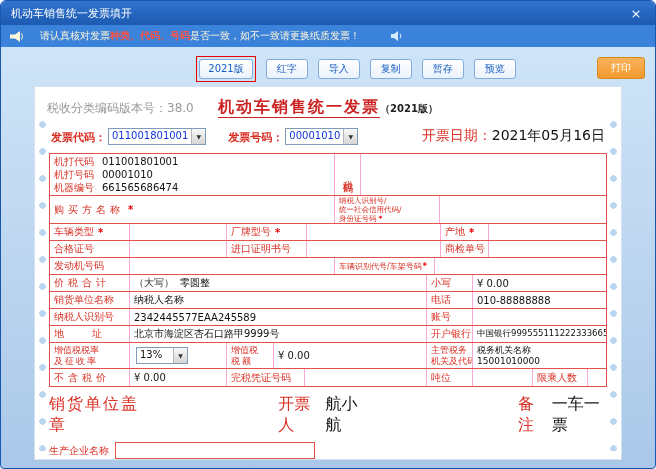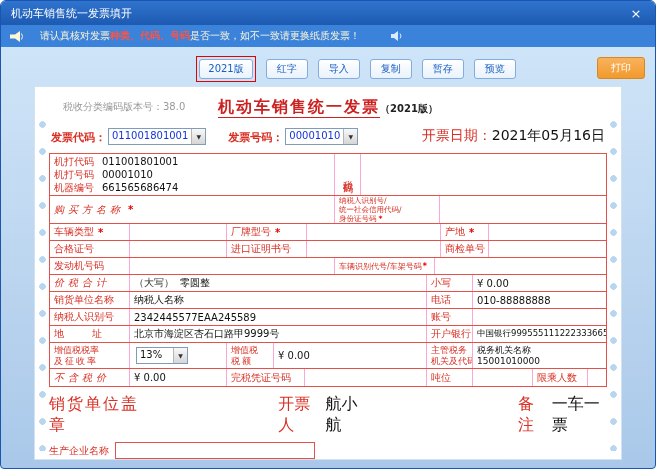--- a/index.html
+++ b/index.html
@@ -27,21 +27,21 @@
   .tbtn.print { position:absolute; right:10px; top:10px; height:22px; min-width:48px; color:#fff;
                 background:linear-gradient(#f9b25c,#f19a2d); border:1px solid #d9871f; }
 
   
   .paper { position:relative; width:588px; height:374px; margin:3px auto 0; background:#ffffff;
            border:1px solid #d4e2f0; padding-top:8px; }
   .dots { position:absolute; top:34px; bottom:8px; width:7px;
           background-image:radial-gradient(circle at 3.5px 3.5px,#b9d6f0 3px,rgba(255,255,255,0) 3.6px);
           background-size:7px 27px; background-repeat:repeat-y; }
   .dots-l { left:4px; } .dots-r { right:4px; }
-  .vnote { position:absolute; left:28px; top:13px; font-size:10px; color:#999999; }
+  .vnote { position:absolute; left:12px; top:13px; font-size:12px; color:#999999; }
   .ptitle { text-align:center; margin-top:2px; }
   .tmain { color:#cc2222; font-size:16px; font-weight:bold; letter-spacing:2px;
            border-bottom:1px solid #cc2222; padding-bottom:1px; font-family:"DejaVu Serif","Liberation Serif",serif; }
   .ted { color:#222222; font-size:10px; font-weight:bold; }
 
   .coderow { display:flex; align-items:flex-end; margin:9px 16px 0; font-size:11px; }
   .biglbl { color:#d93025; font-weight:bold; font-size:11px; }
   .gap20 { width:22px; }
   .combo { display:inline-flex; align-items:stretch; height:17px; border:1px solid #7f9db9; background:#fff; margin-left:2px; cursor:pointer; }
   .cval { font-size:10px; padding:1px 3px 0; color:#1434d8; }
@@ -54,21 +54,21 @@
   
   .tbl { margin:8px 14px 0; border:1px solid #e0524a; font-size:10px; color:#111; }
   .r { display:flex; border-bottom:1px solid #e0524a; }
   .r:last-child { border-bottom:none; }
   .c { border-right:1px solid #f9a8d4; display:flex; align-items:center; padding:0 4px; overflow:hidden; white-space:nowrap; }
   .c:last-child { border-right:none; }
   .flex1 { flex:1; }
   .rl { color:#d93025; }
   .val { color:#111111; }
   .star { color:#e60000; margin-left:4px; font-weight:bold; }
-  .sp1 { letter-spacing:4px;font-style:italic; }
+  .sp1 { letter-spacing:4px; }
   .sp-wide { letter-spacing:28px; }
   .r1 { height:42px; } .r2 { height:28px; } .rs { height:17px; } .r10 { height:26px; }
   .stack { flex-direction:column; align-items:flex-start; justify-content:center; line-height:13px; }
   .ln { display:flex; gap:8px; }
   .vert { writing-mode:vertical-lr; text-orientation:upright; justify-content:center; color:#d93025; letter-spacing:2px; padding:2px 1px; }
   .tiny { font-size:7.5px; line-height:9px; color:#d93025; flex-direction:column; align-items:flex-start; justify-content:center; }
   .sm8 { font-size:8px; }
   .sm85 { font-size:8.5px; }
   .two { flex-direction:column; align-items:flex-start; justify-content:center; line-height:11px; font-size:9px; }
   .caps-lbl { color:#333333; margin-right:6px; }

